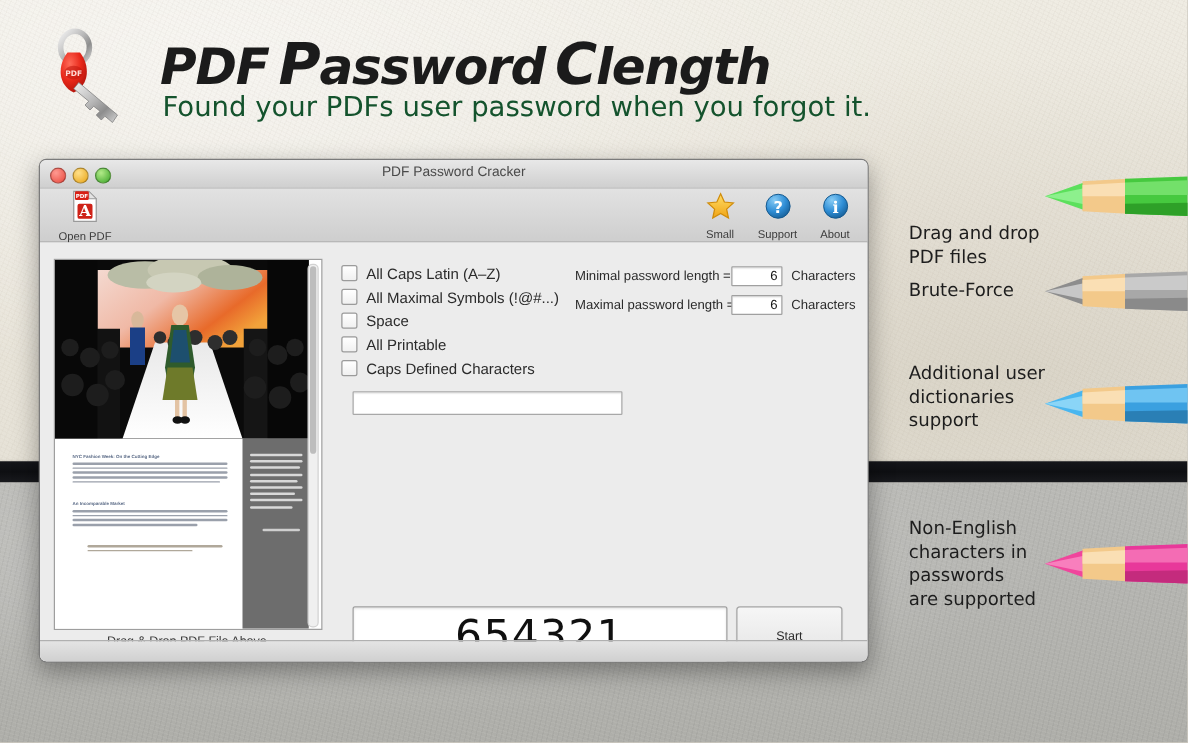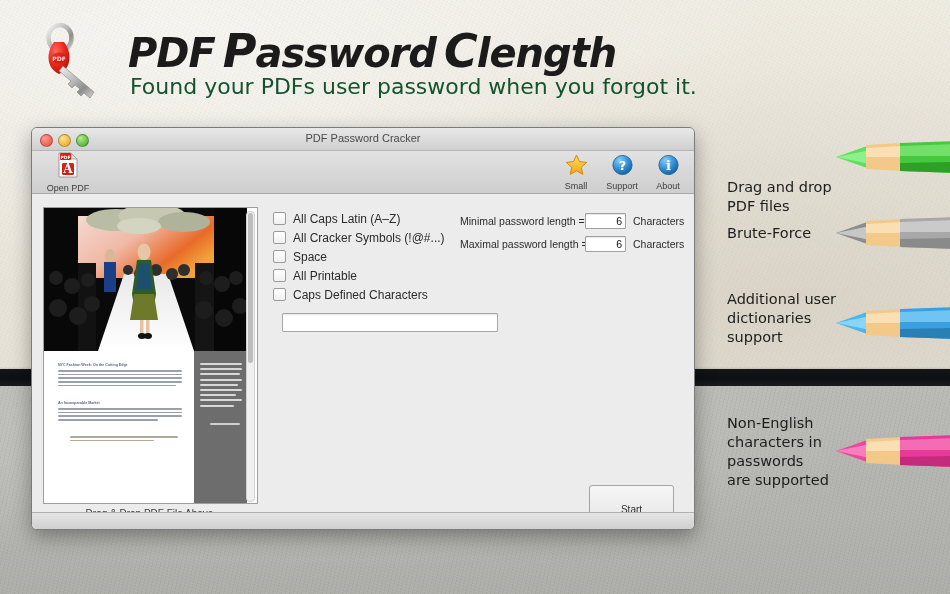--- a/index.html
+++ b/index.html
@@ -414,21 +414,21 @@
     <div id="drop-label">Drag &amp; Drop PDF File Above</div>
 
     <div id="options">
 
       <div class="chk-row">
         <span class="chkbox"></span>
         <span class="chk-label">All Caps Latin (A–Z)</span>
       </div>
       <div class="chk-row">
         <span class="chkbox"></span>
-        <span class="chk-label">All Cracker Symbols (!@#...)</span>
+        <span class="chk-label">All Maximal Symbols (!@#...)</span>
       </div>
       <div class="chk-row">
         <span class="chkbox"></span>
         <span class="chk-label">Space</span>
       </div>
       <div class="chk-row">
         <span class="chkbox"></span>
         <span class="chk-label">All Printable</span>
       </div>
       <div class="chk-row">
@@ -446,20 +446,23 @@
         </div>
         <div class="len-row">
           <span class="len-label">Maximal password length =</span>
           <div class="len-field">6</div>
           <span class="len-unit">Characters</span>
         </div>
       </div>
     </div>
 
 
+    <div id="result-box">
+      <span id="result-text">654321</span>
+    </div>
     <div id="start-btn">Start</div>
 
     <div id="statusbar"></div>
   </div>
 </div>
 
 <div class="anno" style="left:727px;top:142px;margin-top:36px;">
   <div class="anno-text">Drag and drop
 PDF files</div>
 </div>

